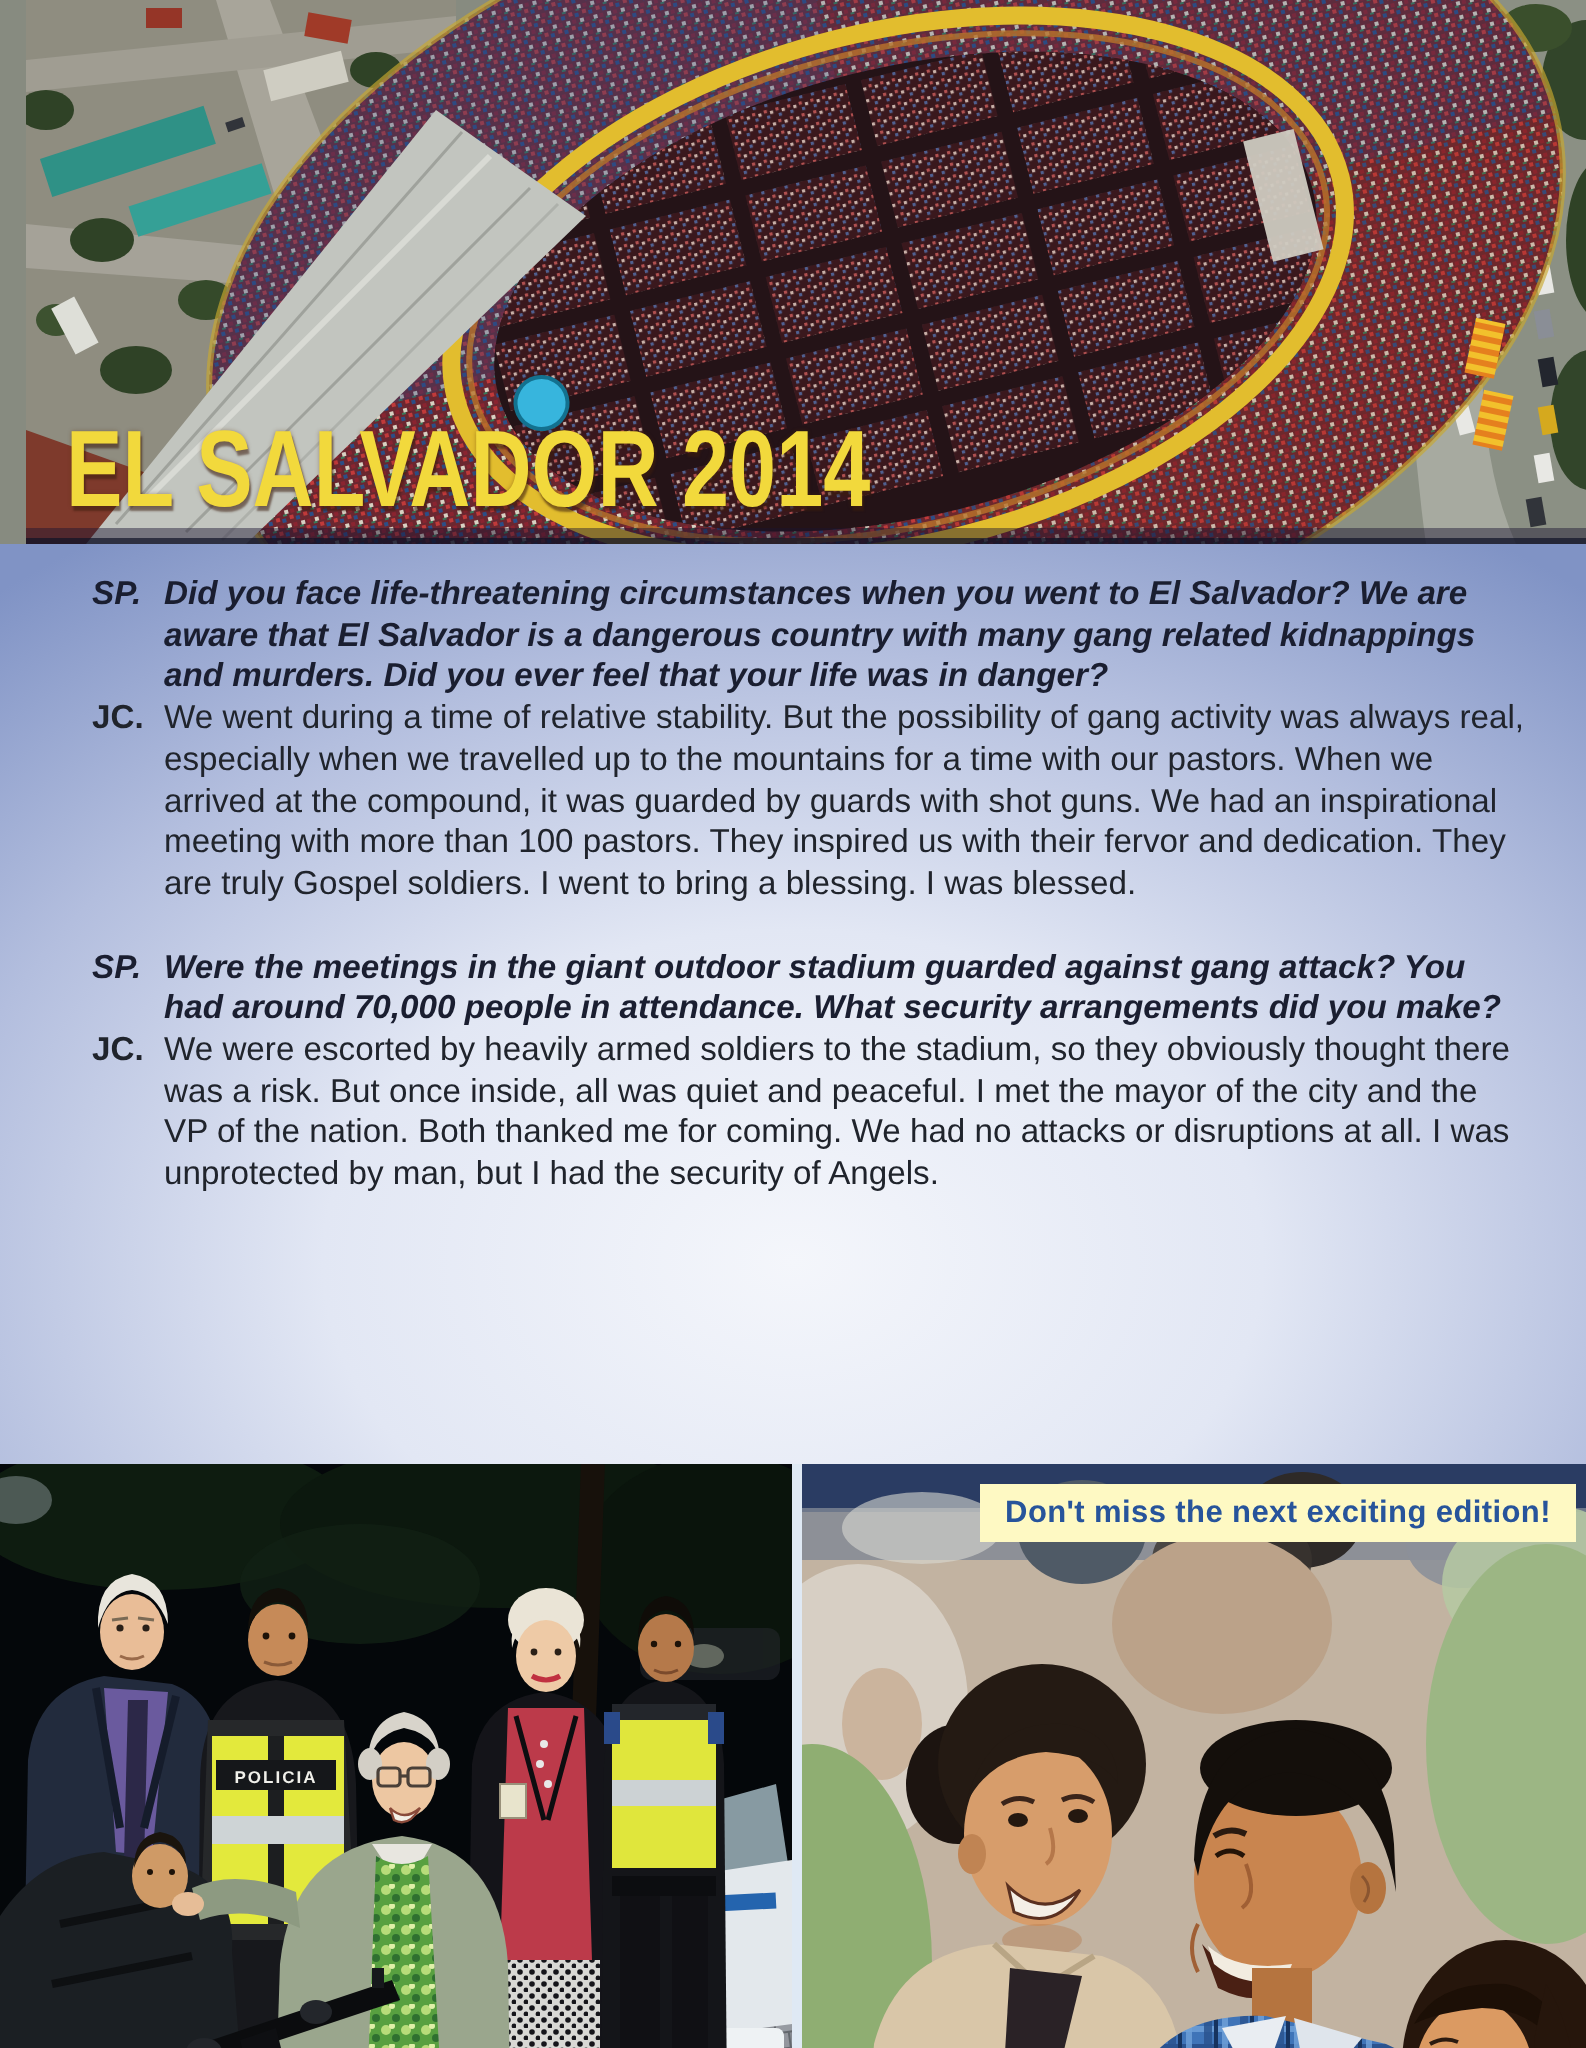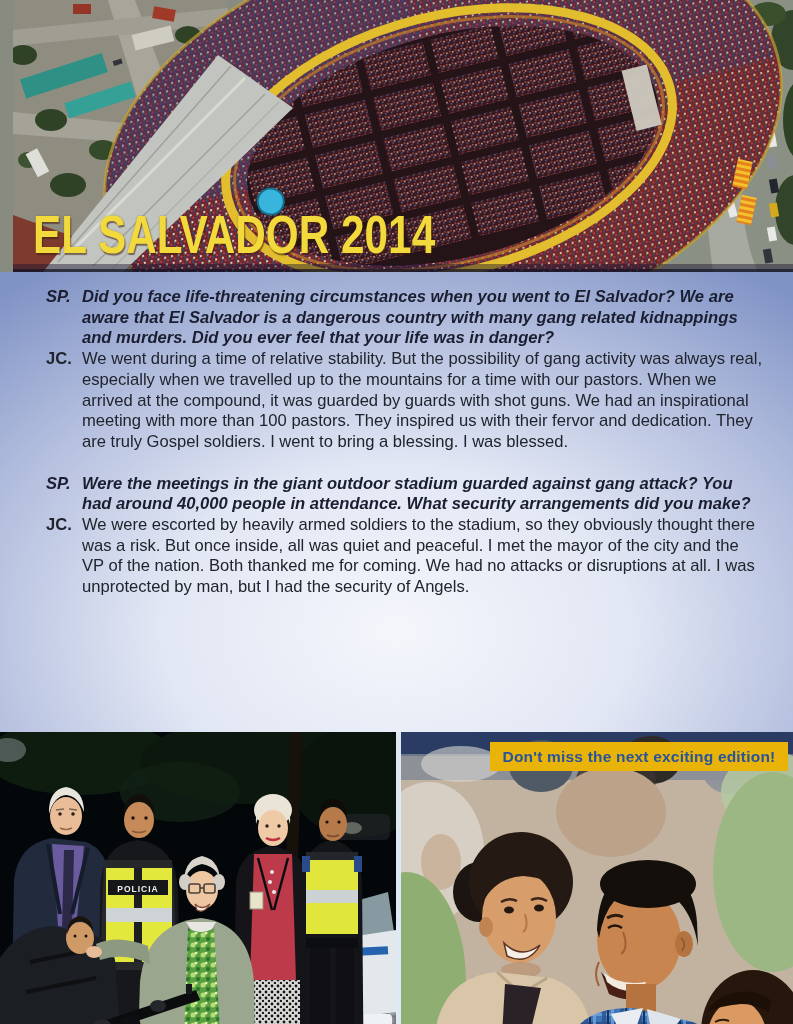--- a/index.html
+++ b/index.html
@@ -23,21 +23,21 @@
   .qa-block p{margin:0;}
   .speaker{font-weight:bold;}
   .question{font-weight:bold;font-style:italic;color:#1a1e30;}
   .qa-gap{height:21px;}
   
   .photos{display:flex;width:793px;height:372px;background:#dfe9f4;}
   .photo-left{position:relative;width:396px;height:372px;margin-right:5px;}
   .photo-right{position:relative;flex:1;height:372px;}
   .photos svg{display:block;width:100%;height:100%;}
   .banner{position:absolute;left:89px;top:10px;width:298px;height:29px;
-      background:#eab308;color:#27549b;font-weight:bold;font-size:15.5px;
+      background:#fef9c3;color:#27549b;font-weight:bold;font-size:15.5px;
       display:flex;align-items:center;justify-content:center;letter-spacing:.2px;}
   figure{margin:0;}
 </style>
 </head>
 <body>
 
 <div class="page">
 
   <section class="hero">
     <svg viewBox="0 0 793 272" preserveAspectRatio="none">
@@ -195,21 +195,21 @@
       <span class="speaker">SP.</span>
       <p>Did you face life-threatening circumstances when you went to El Salvador? We are aware that El Salvador is a dangerous country with many gang related kidnappings and murders. Did you ever feel that your life was in danger?</p>
     </div>
     <div class="qa-block answer">
       <span class="speaker">JC.</span>
       <p>We went during a time of relative stability. But the possibility of gang activity was always real, especially when we travelled up to the mountains for a time with our pastors. When we arrived at the compound, it was guarded by guards with shot guns. We had an inspirational meeting with more than 100 pastors. They inspired us with their fervor and dedication. They are truly Gospel soldiers. I went to bring a blessing. I was blessed.</p>
     </div>
     <div class="qa-gap"></div>
     <div class="qa-block question">
       <span class="speaker">SP.</span>
-      <p>Were the meetings in the giant outdoor stadium guarded against gang attack? You had around 40,000 people in attendance. What security arrangements did you make?</p>
+      <p>Were the meetings in the giant outdoor stadium guarded against gang attack? You had around 70,000 people in attendance. What security arrangements did you make?</p>
     </div>
     <div class="qa-block answer">
       <span class="speaker">JC.</span>
       <p>We were escorted by heavily armed soldiers to the stadium, so they obviously thought there was a risk. But once inside, all was quiet and peaceful. I met the mayor of the city and the VP of the nation. Both thanked me for coming. We had no attacks or disruptions at all. I was unprotected by man, but I had the security of Angels.</p>
     </div>
   </section>
 
   <div class="photos">
 
     <figure class="photo-left">

